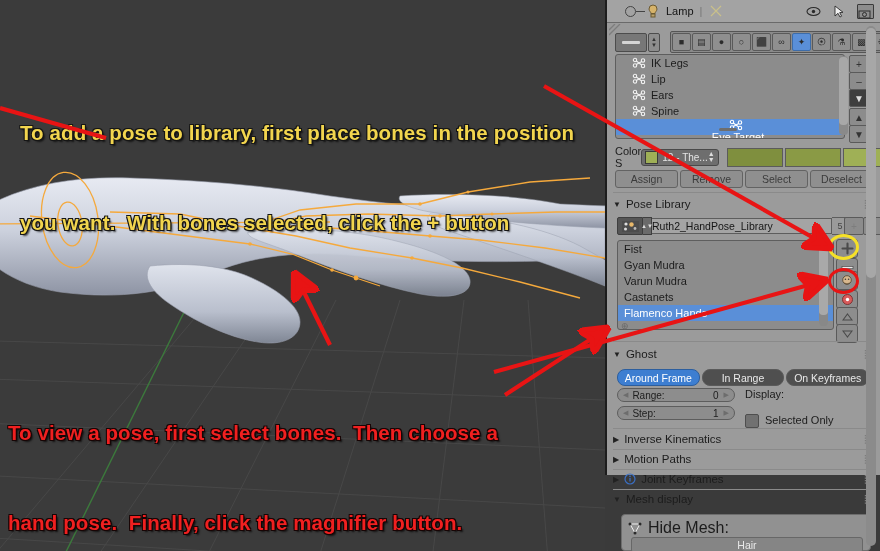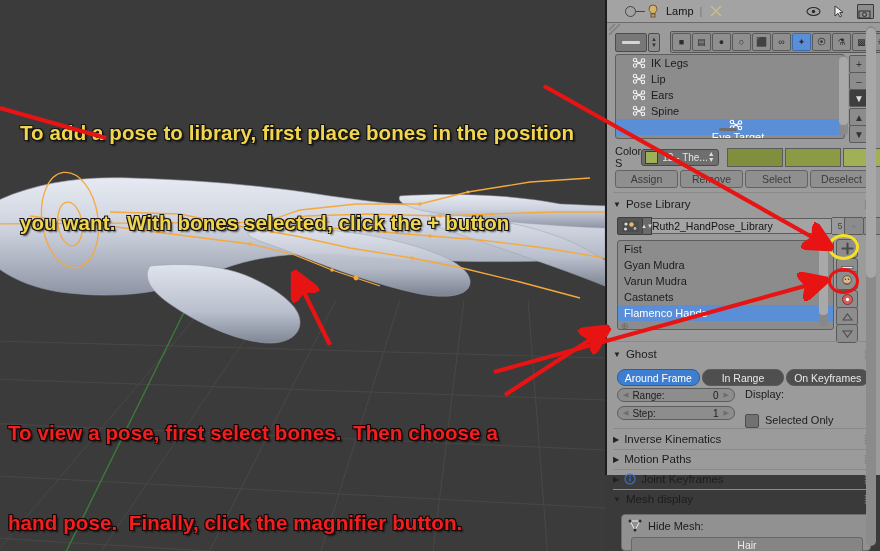--- a/index.html
+++ b/index.html
@@ -122,21 +122,21 @@
   .numfield .lbl{flex:1;}
   .numfield .arrowl,.numfield .arrowr{color:#6d6d6d;font-size:7px;}
   #ghost-fields{position:absolute;left:10px;top:388px;}
   #ghost-disp{position:absolute;left:138px;top:388px;color:#1c1c1c;font-size:11px;}
   #ghost-check{position:absolute;left:138px;top:414px;display:flex;align-items:flex-start;gap:6px;}
   .cbox{width:12px;height:12px;background:#717171;border:1px solid #4e4e4e;border-radius:2px;}
 
   
   #hidemesh{position:absolute;left:14px;top:514px;width:250px;height:37px;background:#919191;
       border:1px solid #6d6d6d;border-radius:4px;box-sizing:border-box;}
-  #hidemesh .hm-title{display:flex;align-items:center;padding:4px 0 0 6px;color:#1c1c1c;font-size:11px;gap:6px;}
+  #hidemesh .hm-title{display:flex;align-items:center;padding:4px 0 0 6px;color:#1c1c1c;font-size:16px;gap:6px;}
   #hair-btn{position:absolute;left:24px;top:537px;width:230px;height:14px;background:#858585;
       border:1px solid #676767;border-radius:3px;display:flex;align-items:center;justify-content:center;
       color:#e8e8e8;font-size:10.5px;}
 
   
   #panel-scroll{position:absolute;left:866px;top:26px;width:10px;height:520px;background:#8b8b8b;border-radius:5px;}
   #panel-thumb{position:absolute;left:866px;top:28px;width:10px;height:250px;background:#a7a7a7;border-radius:5px;}
 
   
   .hl{position:absolute;border-radius:50%;box-sizing:border-box;}

